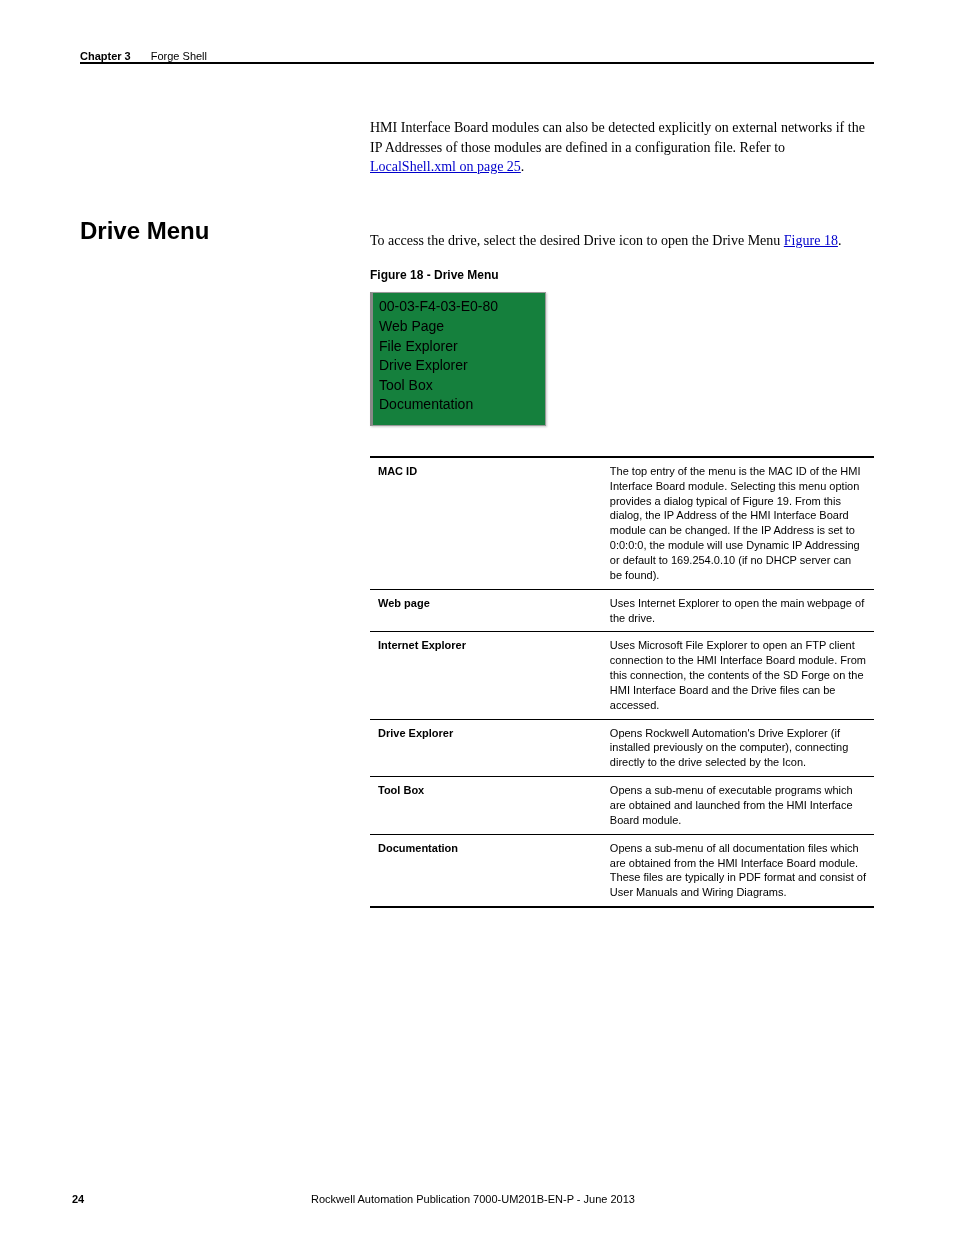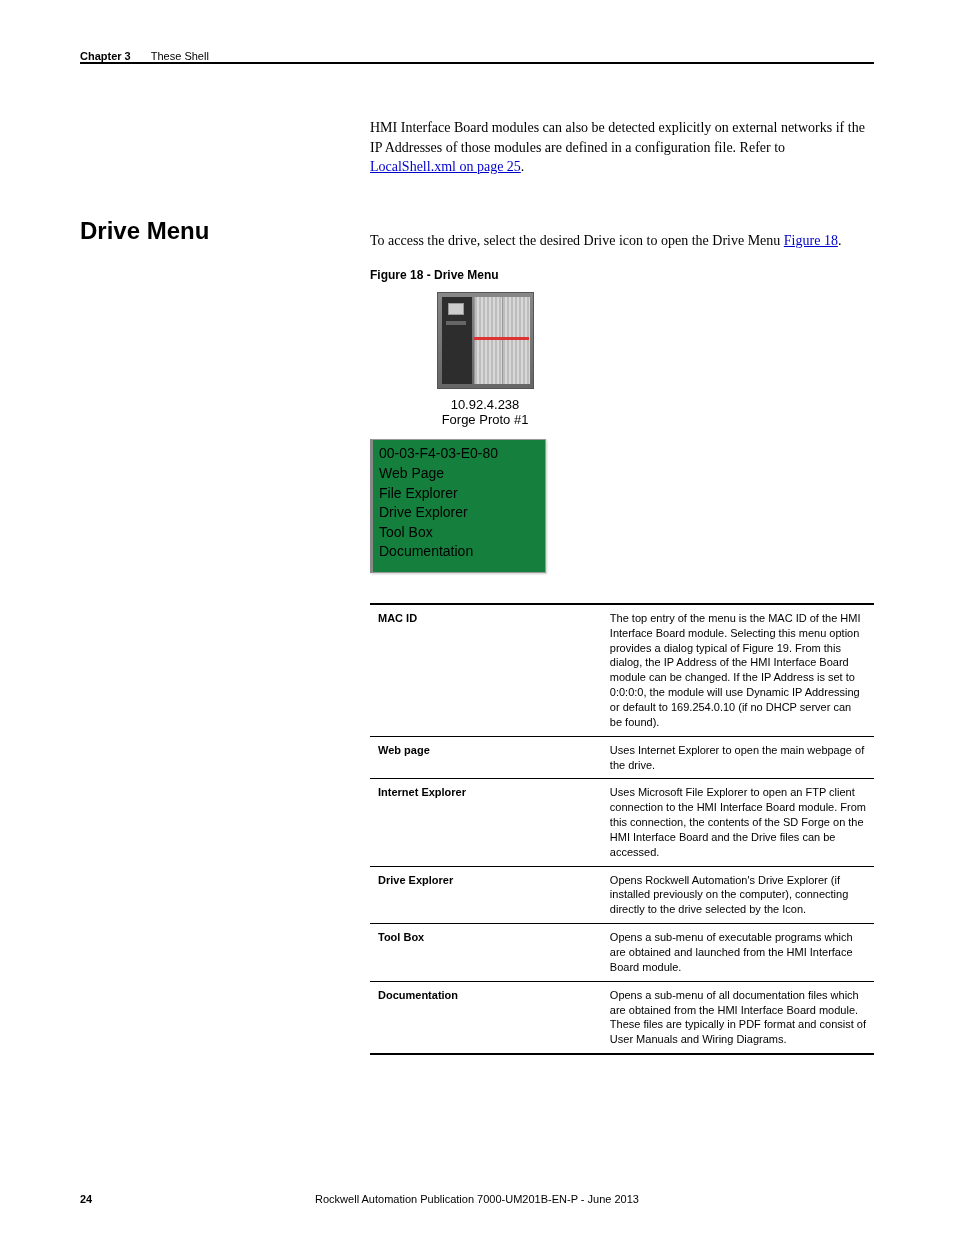--- a/index.html
+++ b/index.html
@@ -122,34 +122,34 @@
     padding:6px 8px;
     vertical-align: top;
     line-height:1.35;
   }
   .menu-table tr:first-child td { border-top:2px solid #000; }
   .menu-table tr:last-child td { border-bottom:2px solid #000; }
   .menu-table td.term { font-weight:bold; width:46%; }
   .footer {
     position:absolute;
     bottom:30px;
-    left:80px; right:80px;
+    left:72px; right:80px;
     font-family: Arial, Helvetica, sans-serif;
     font-size:11px;
   }
   .footer .pn { font-weight:bold; position:absolute; left:0; }
   .footer .pub { text-align:center; }
 </style>
 </head>
 <body>
 
 <div class="page">
   <div class="header-line">
     <span class="header-chapter">Chapter 3</span>
-    <span>These Shell</span>
+    <span>Forge Shell</span>
   </div>
 
   <div class="two-col">
     <div class="left-col"></div>
     <div class="right-col">
       <p class="body-text">
         <span>HMI Interface Board modules can also be detected explicitly on external networks if the IP Addresses of those modules are defined in a configuration file. Refer to </span><a class="inline-link" href="#">LocalShell.xml on page 25</a><span>.</span>
       </p>
     </div>
   </div>
@@ -158,30 +158,20 @@
     <div class="left-col">
       <h2 class="section-heading">Drive Menu</h2>
     </div>
     <div class="right-col">
       <p class="intro-block">
         <span>To access the drive, select the desired Drive icon to open the Drive Menu </span><a class="inline-link" href="#">Figure 18</a><span>.</span>
       </p>
 
       <div class="figure-caption">Figure 18 - Drive Menu</div>
 
-      <div class="drive-icon-box">
-        <div class="cabinet">
-          <div class="panel-left"></div>
-          <div class="panel-mid"></div>
-          <div class="panel-right"></div>
-          <div class="redstrip"></div>
-        </div>
-        <div>10.92.4.238</div>
-        <div>Forge Proto #1</div>
-      </div>
 
       <div class="context-menu">
         <div>00-03-F4-03-E0-80</div>
         <div>Web Page</div>
         <div>File Explorer</div>
         <div>Drive Explorer</div>
         <div>Tool Box</div>
         <div>Documentation</div>
       </div>
 

